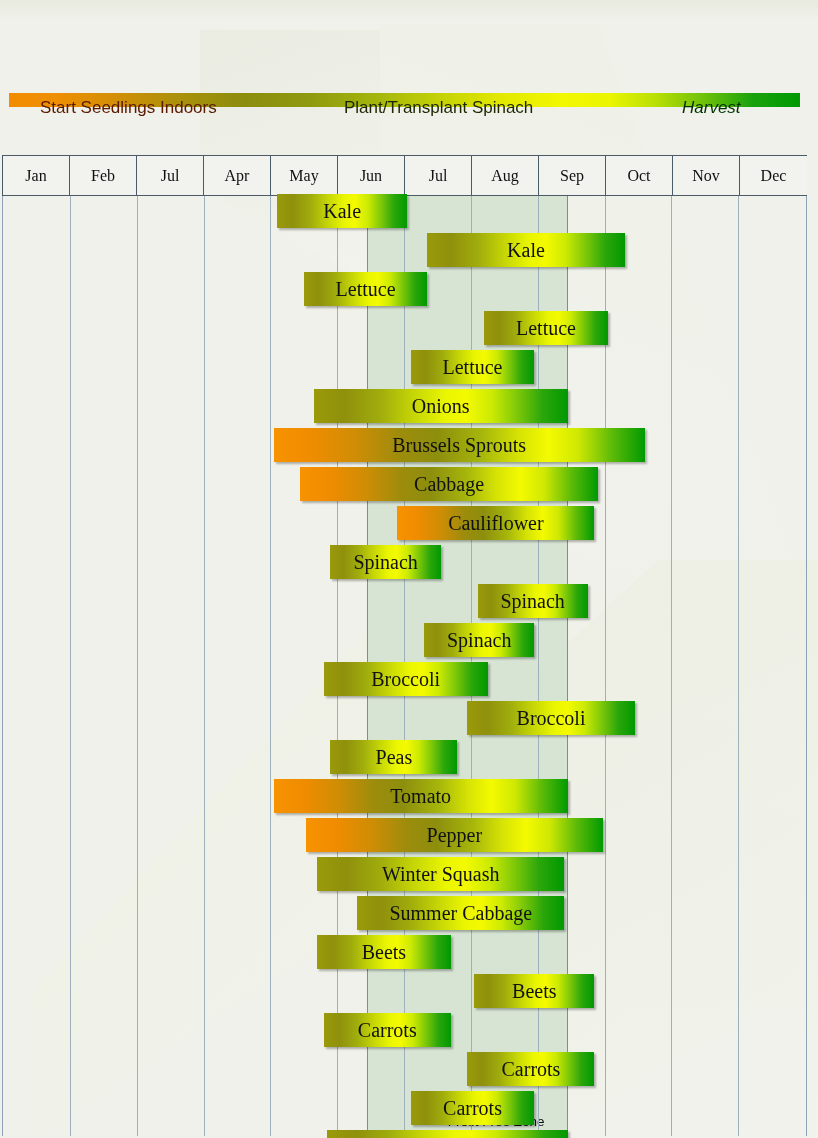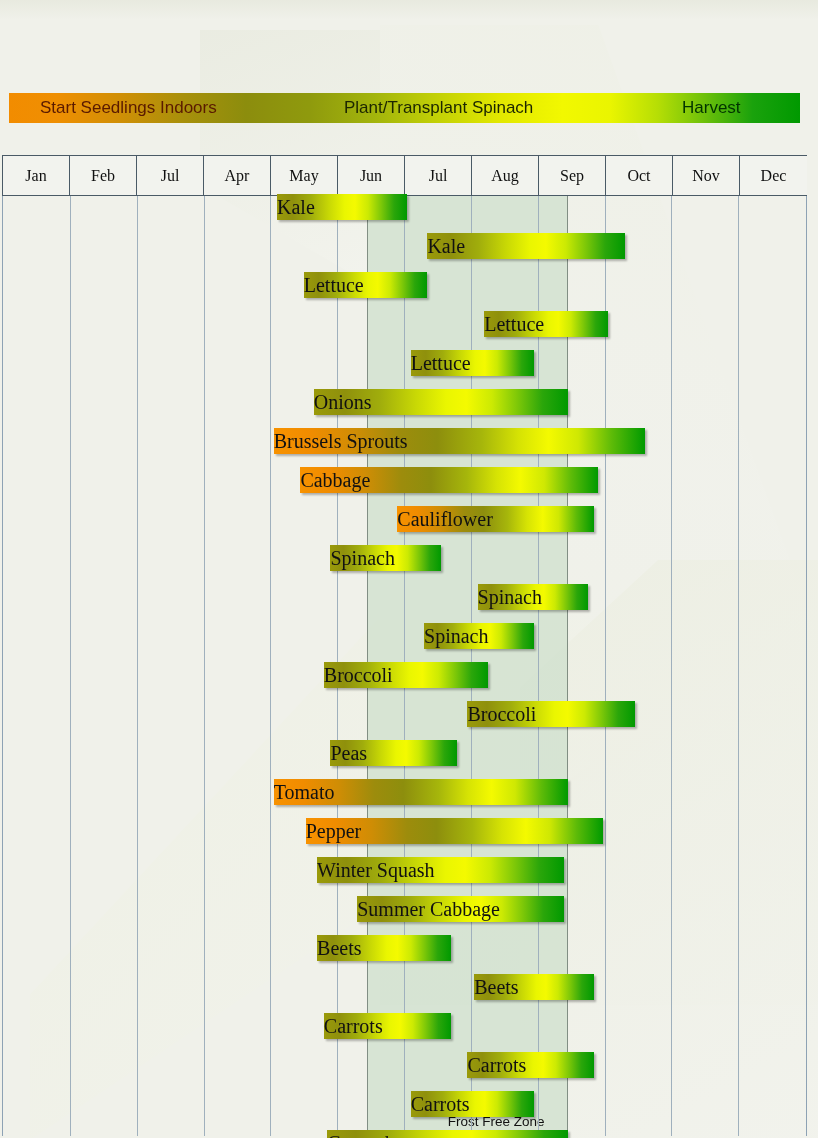--- a/index.html
+++ b/index.html
@@ -22,52 +22,52 @@
       background:linear-gradient(135deg,#eef0e3,#f2f3ed);
       -webkit-clip-path:polygon(62% 0,100% 0,100% 28%,0 100%,0 72%);clip-path:polygon(62% 0,100% 0,100% 28%,0 100%,0 72%);
       opacity:.8;}
   #bg-deco .sw4{left:520px;top:560px;width:300px;height:578px;
       background:linear-gradient(150deg,#eceee1,#f2f3ed);
       -webkit-clip-path:polygon(0 22%,46% 0,100% 0,100% 100%,0 100%);clip-path:polygon(0 22%,46% 0,100% 0,100% 100%,0 100%);
       opacity:.75;}
   #bg-deco .sw5{left:0;top:0;width:818px;height:20px;background:linear-gradient(#e7e9de,#f0f1ea);opacity:.9;}
 
   
-  #legend{position:absolute;left:9px;top:93px;width:791px;height:30px;
+  #legend{position:absolute;left:9px;top:93px;width:791px;height:14px;
     background:linear-gradient(to right,
       #f28c00 0%, #ef8f02 6%, #d08f06 14%, #a8900b 22%,
       #8c8d0d 30%, #8f9a0d 38%, #a2b40c 46%, #c2d006 54%,
       #e2e800 62%, #f2f800 70%, #eaf500 76%, #b6de05 82%,
       #6cc00a 88%, #1aa20c 94%, #009900 100%);
     border:0;}
   #legend .lbl{position:absolute;top:0;height:30px;line-height:30px;
     font-family:"Liberation Sans", sans-serif;font-size:17px;white-space:nowrap;}
   #legend .l1{left:31px;color:#5a1a00;}
   #legend .l2{left:335px;color:#1c2600;}
-  #legend .l3{left:673px;color:#003300;}
+  #legend .l3{left:673px;color:#003300;font-style:italic;}
 
   
   #months{position:absolute;left:2px;top:155px;width:805px;height:41px;
     display:flex;border:1.5px solid #4a5a66;box-sizing:border-box;background:#f2f3ee;}
   #months .m{flex:0 0 67px;border-right:1px solid #4a5a66;box-sizing:border-box;
     display:flex;align-items:center;justify-content:center;
     font-family:"Liberation Serif", serif;font-size:16px;color:#101010;background:#f2f3ee;}
   #months .m:last-child{border-right:none;text-align:right;}
 
   
   #grid{position:absolute;left:2px;top:196px;width:805px;height:940px;
     border-left:1.5px solid #8da2b4;border-right:1.5px solid #8da2b4;box-sizing:border-box;}
   #grid .vline{position:absolute;top:0;bottom:0;width:1px;background:#9fb0bd;}
   #frostzone{position:absolute;top:0;bottom:0;background:#cfe0cd;opacity:.75;
     border-left:1.2px solid #5d6e62;border-right:1.2px solid #5d6e62;box-sizing:border-box;}
   #frostlabel{position:absolute;font-family:"Liberation Sans", sans-serif;font-size:13.5px;
     color:#111;white-space:nowrap;}
 
   
-  .bar{position:absolute;height:26px;display:flex;align-items:center;justify-content:flex-start;
+  .bar{position:absolute;height:34px;display:flex;align-items:center;justify-content:center;
     box-shadow:1.5px 1.5px 2px rgba(0,0,0,.28);}
   .bar .t{font-family:"Liberation Serif", serif;font-size:20px;color:#111;
     white-space:nowrap;position:relative;z-index:2;}
 </style>
 </head>
 <body>
 
 <div id="bg-deco">
   <div class="sw sw5"></div>
   <div class="sw sw1"></div>

